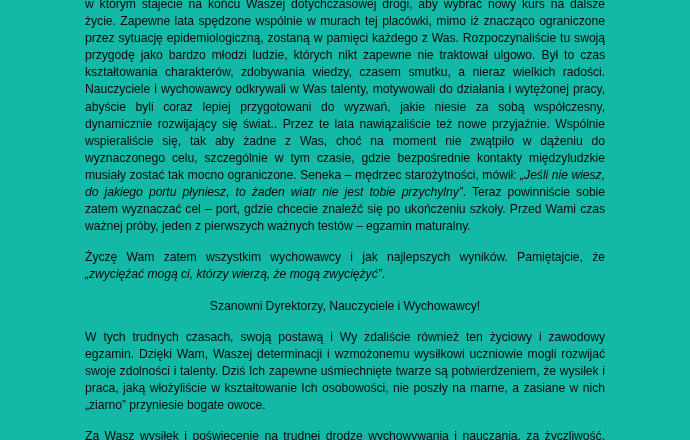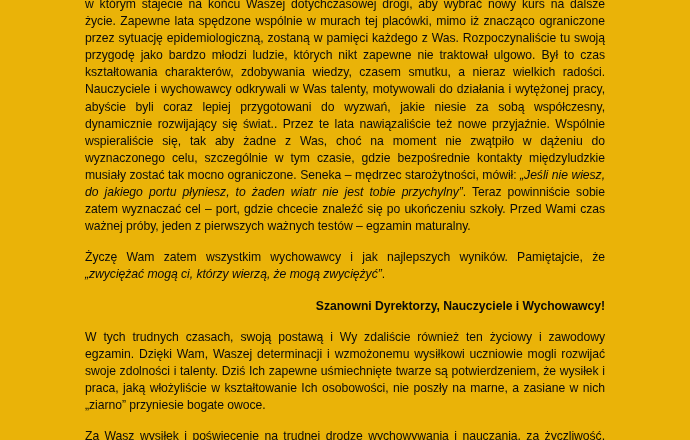--- a/index.html
+++ b/index.html
@@ -12,21 +12,21 @@
     width: 690px;
     height: 440px;
     overflow: hidden;
     font-family: "Liberation Sans", sans-serif;
     color: #0a0a0a;
   }
   .page {
     position: relative;
     width: 690px;
     height: 440px;
-    background: #eab308;
+    background: #14b8a6;
     overflow: hidden;
   }
   
   .text-column {
     position: absolute;
     left: 85px;
     top: -4px;
     width: 520px;
   }
   p.para {
@@ -39,22 +39,22 @@
     word-spacing: 0px;
     hyphens: none;
   }
   p.para:last-child {
     margin-bottom: 0;
   }
   h2.section-heading {
     margin: 0 0 14px 0;
     font-size: 12.2px;
     line-height: 17.1px;
-    font-weight: bold;
-    text-align: right;
+    font-weight: normal;
+    text-align: center;
     letter-spacing: -0.05px;
   }
   .italic {
     font-style: italic;
   }
   
   .page {
     -webkit-font-smoothing: antialiased;
   }
 </style>

